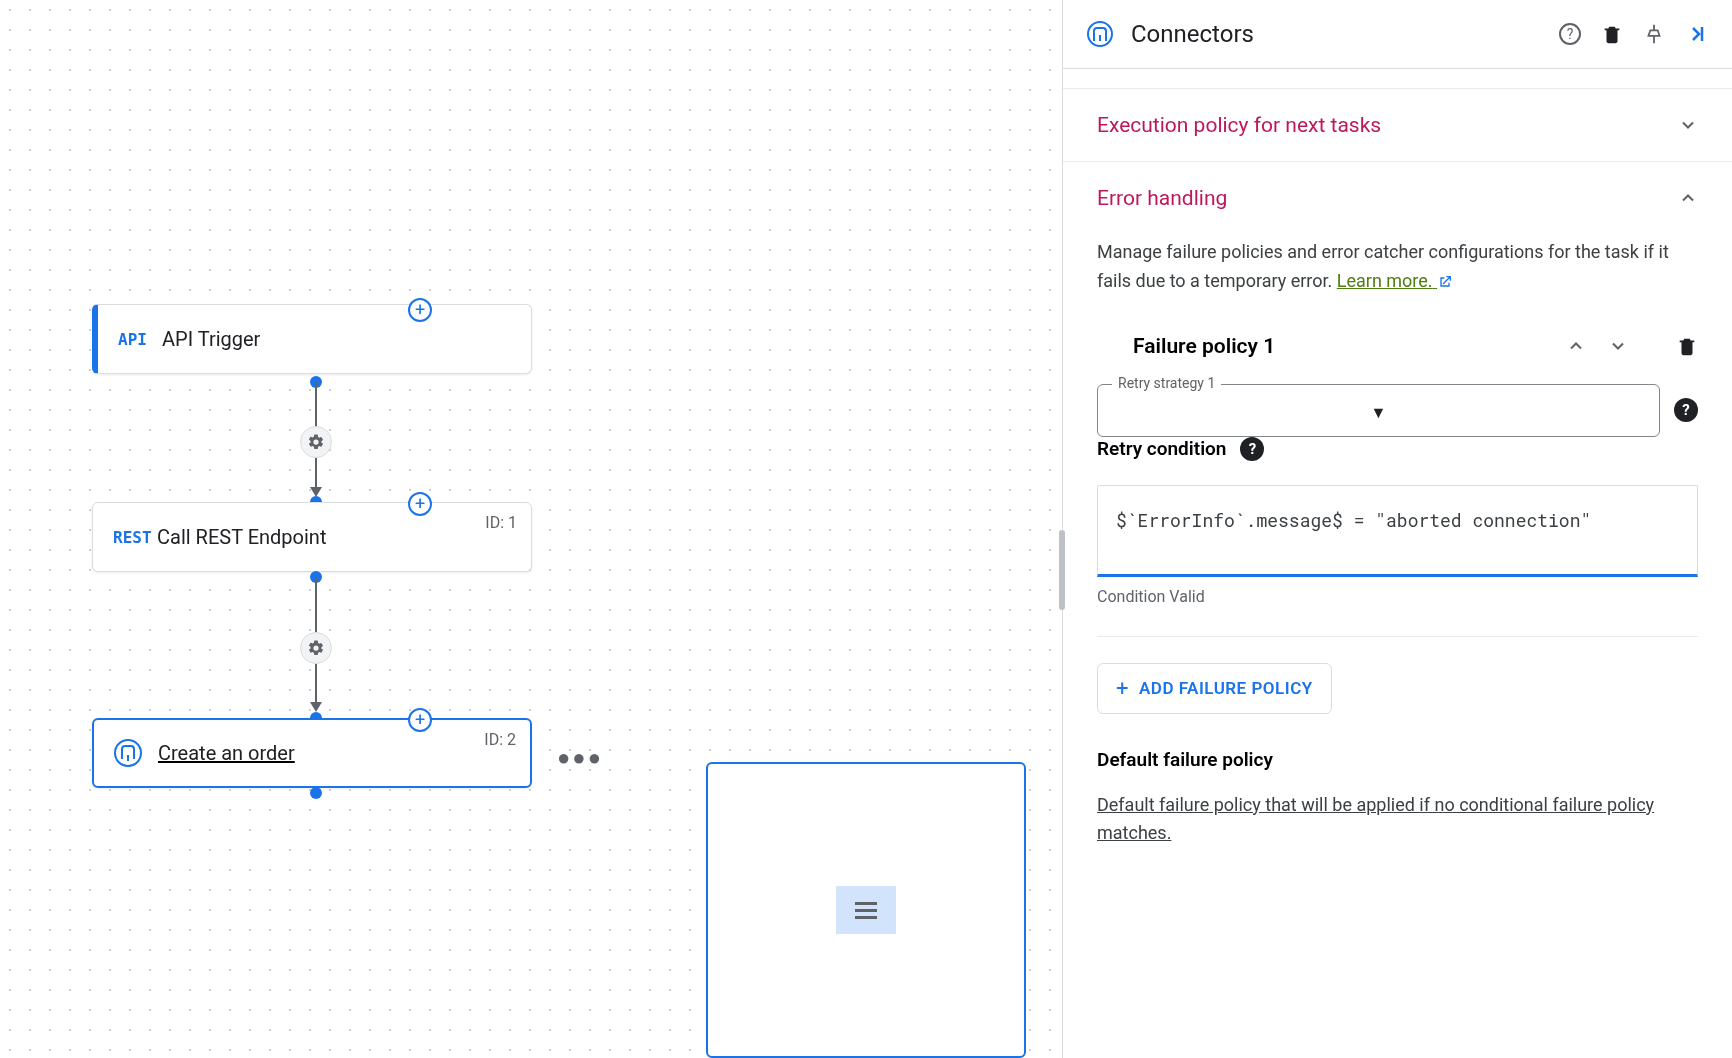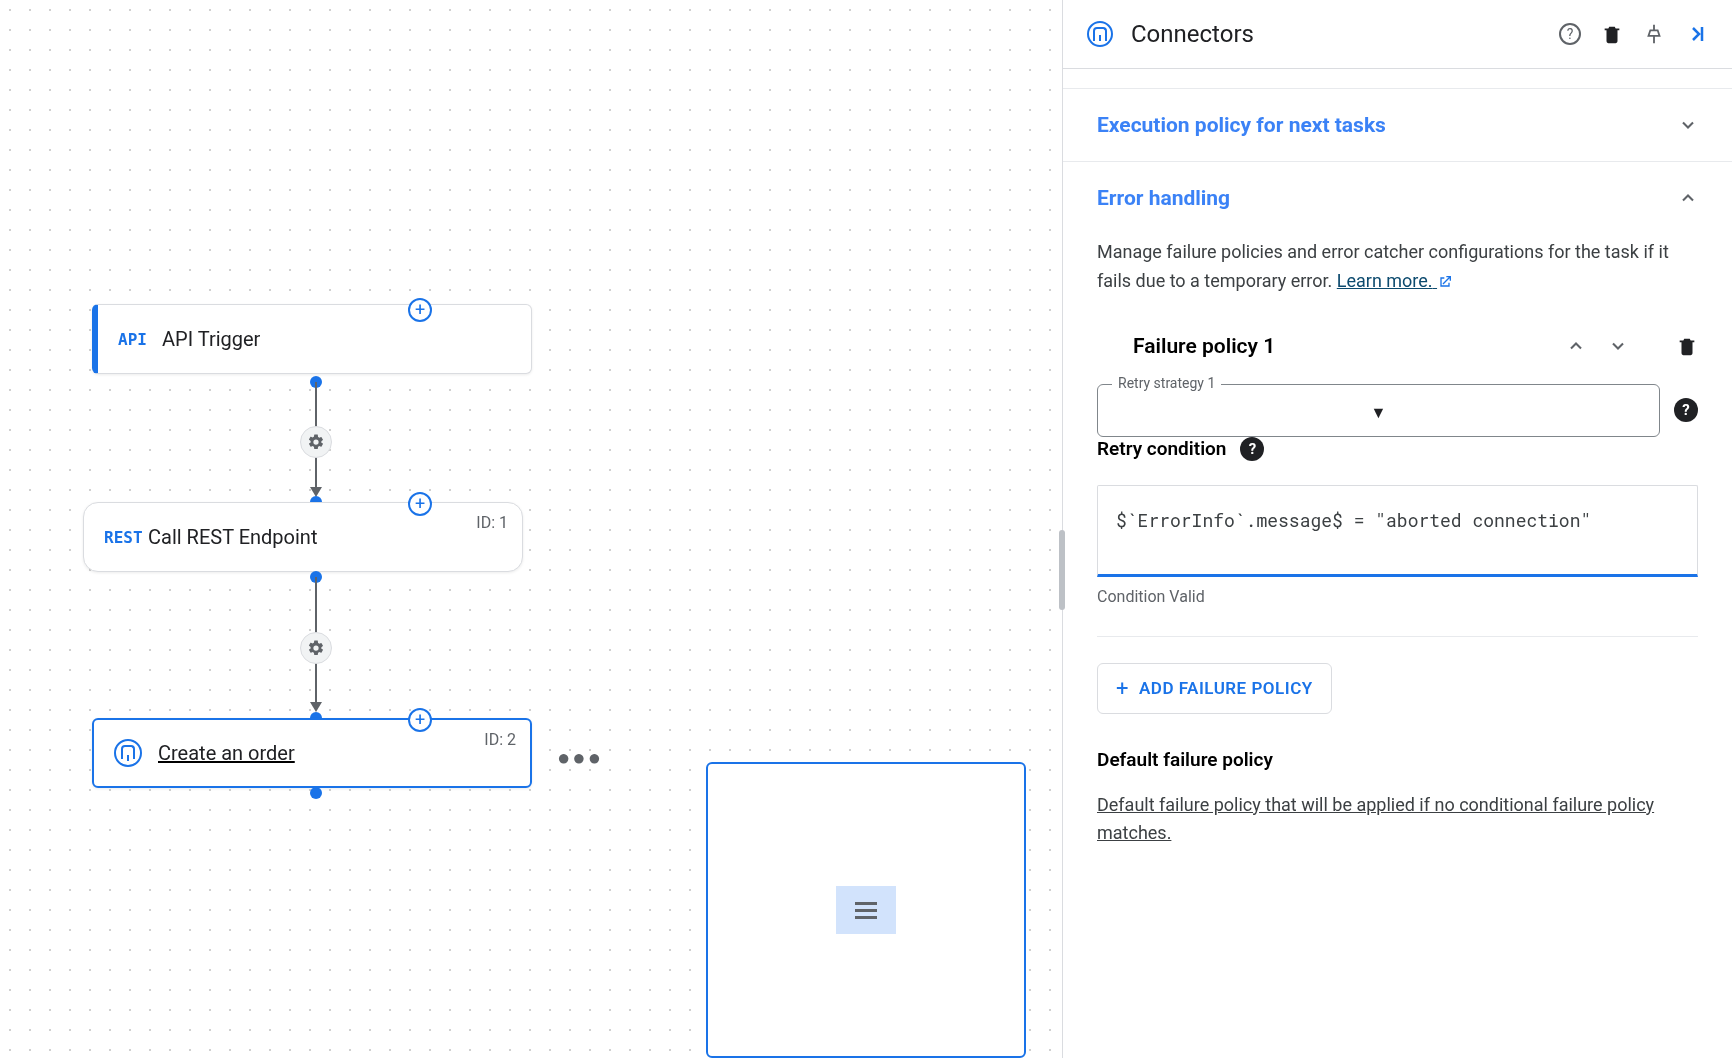--- a/index.html
+++ b/index.html
@@ -127,26 +127,26 @@
 .sp-header .hicon { width:24px; height:24px; display:flex; align-items:center; justify-content:center; cursor:pointer; color:#5f6368; }
 
 .sp-body { flex:1; overflow-y:auto; padding: 0 0 40px 0;}
 
 .sp-section-row {
   display:flex; align-items:center; justify-content:space-between;
   padding:24px 34px;
   border-bottom:1px solid #e8eaed;
   cursor:pointer;
 }
-.sp-section-row .sec-title { font-size:21px; font-weight:700; color:#3b82f6;}
+.sp-section-row .sec-title { font-size:21px; font-weight:400; color:#be185d;}
 .chev { width:20px; height:20px; color:#5f6368; }
 
 .sp-error-body { padding: 0 34px; }
 .sp-desc { font-size:18px; color:#3c4043; line-height:1.6; margin-top:4px;}
-.sp-desc a { color:#0c4a6e; text-decoration:underline; }
+.sp-desc a { color:#4d7c0f; text-decoration:underline; }
 
 .fp-block { margin-top:36px; }
 .fp-head { display:flex; align-items:center; gap:14px;margin-left:36px;}
 .fp-head .fp-title { font-size:21px; font-weight:600; flex:1;}
 .fp-head .ud { color:#5f6368; cursor:pointer; padding:4px;}
 .fp-head .trash { color:#202124; cursor:pointer; }
 
 .field-wrap { position:relative; margin-top:24px; border:1px solid #80868b; border-radius:6px; padding: 18px 16px 14px 16px; display:flex; align-items:center;flex-direction:column;}
 .field-wrap .float-label { position:absolute; top:-10px; left:14px; background:#fff; padding:0 6px; font-size:14px; color:#5f6368;}
 .field-wrap .val { font-size:18px; color:#202124; flex:1;}
@@ -198,21 +198,21 @@
   <div class="conn-dot" style="left:316px; top:382px;"></div>
   <div class="conn-line" style="left:315px; top:382px; height:110px;"></div>
   <div class="gear-knob" style="left:316px; top:442px;">
     <svg viewBox="0 0 24 24">
         <path fill="#5f6368" d="M19.14,12.94a7.14,7.14,0,0,0,.05-.94,7.14,7.14,0,0,0-.05-.94l2.03-1.58a.5.5,0,0,0,.12-.64l-1.92-3.32a.5.5,0,0,0-.6-.22l-2.39.96a7.03,7.03,0,0,0-1.62-.94l-.36-2.54A.5.5,0,0,0,13.9,2h-3.8a.5.5,0,0,0-.5.42L9.24,4.96a7.03,7.03,0,0,0-1.62.94l-2.39-.96a.5.5,0,0,0-.6.22L2.71,8.48a.5.5,0,0,0,.12.64l2.03,1.58a7.14,7.14,0,0,0-.05.94,7.14,7.14,0,0,0,.05.94L2.83,14.16a.5.5,0,0,0-.12.64l1.92,3.32a.5.5,0,0,0,.6.22l2.39-.96a7.03,7.03,0,0,0,1.62.94l.36,2.54a.5.5,0,0,0,.5.42h3.8a.5.5,0,0,0,.5-.42l.36-2.54a7.03,7.03,0,0,0,1.62-.94l2.39.96a.5.5,0,0,0,.6-.22l1.92-3.32a.5.5,0,0,0-.12-.64ZM12,15.5A3.5,3.5,0,1,1,15.5,12,3.5,3.5,0,0,1,12,15.5Z"></path>
       </svg>
   </div>
   <div class="conn-arrow" style="left:316px; top:487px;"></div>
   <div class="conn-dot" style="left:316px; top:502px;"></div>
 
-  <div class="node" style="left:83px; top:502px;border-radius:15px;">
+  <div class="node" style="left:92px; top:502px;">
     <div class="icon-slot">
         <span class="icon-rest">REST</span>
       </div>
     <div class="label">Call REST Endpoint</div>
     <div class="idtag">ID: 1</div>
   </div>
   <div class="add-btn" style="left:408px; top:492px;">+</div>
 
   <div class="conn-dot" style="left:316px; top:577px;"></div>
   <div class="conn-line" style="left:315px; top:577px; height:130px;"></div>

